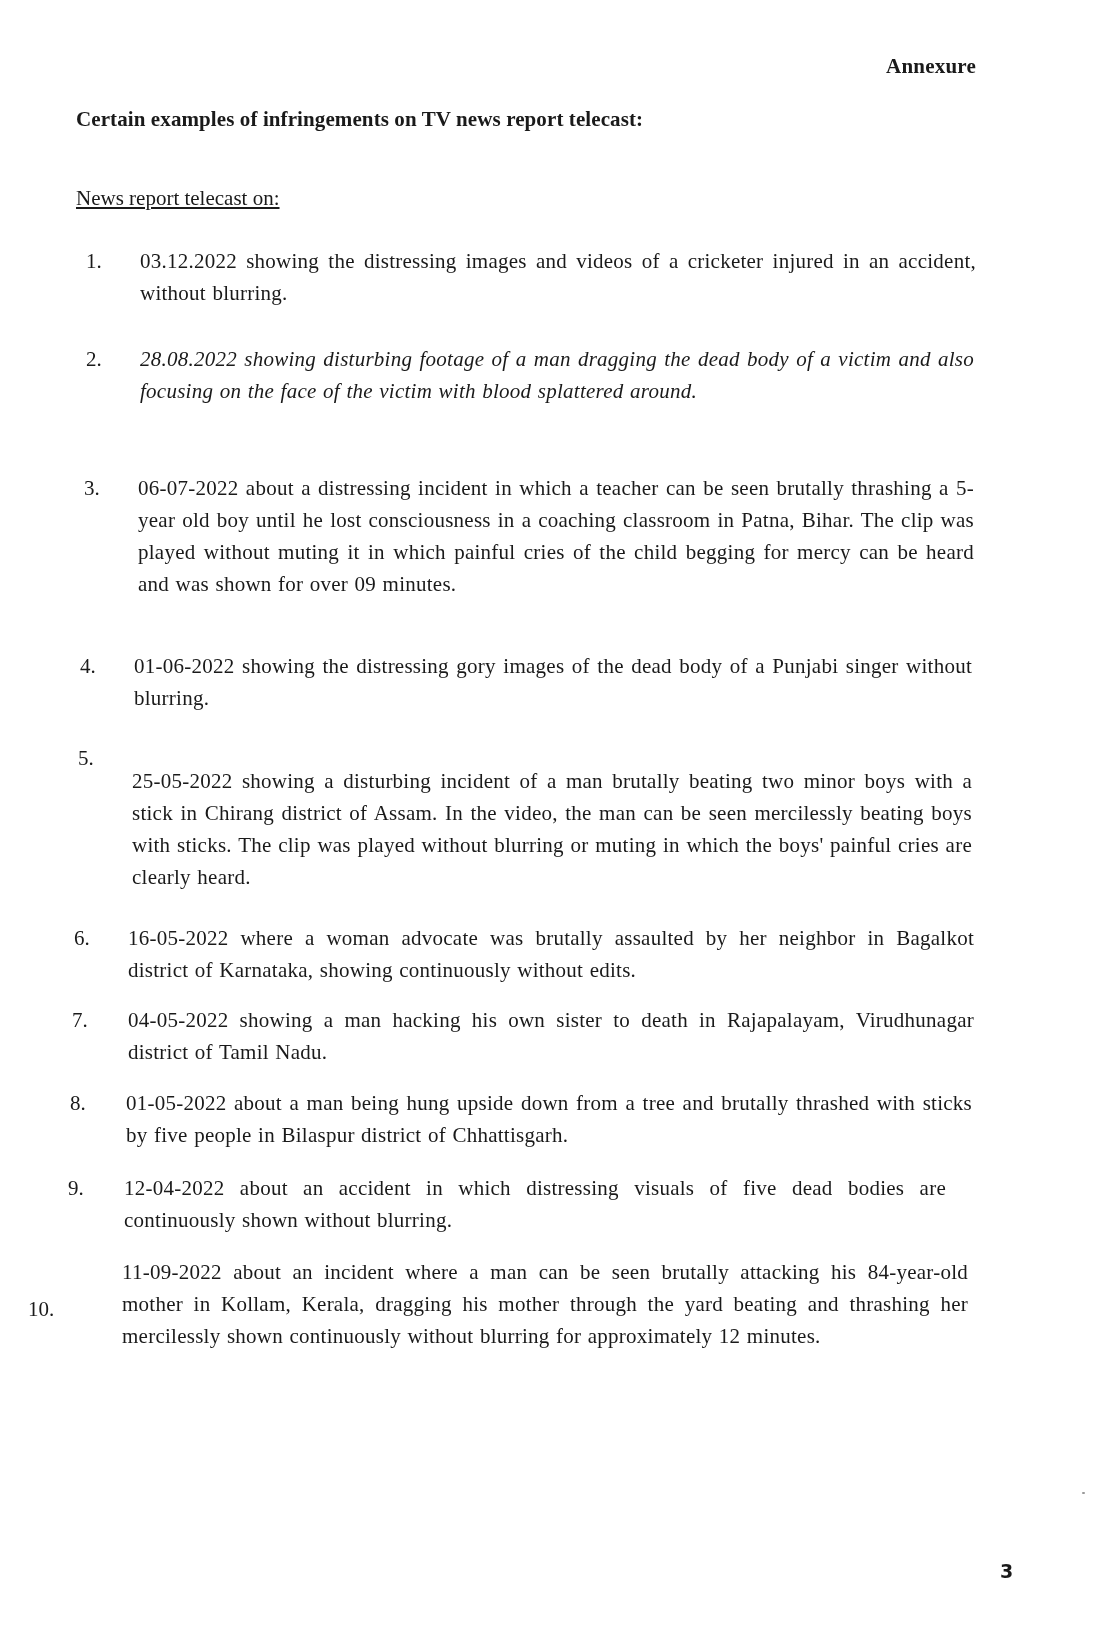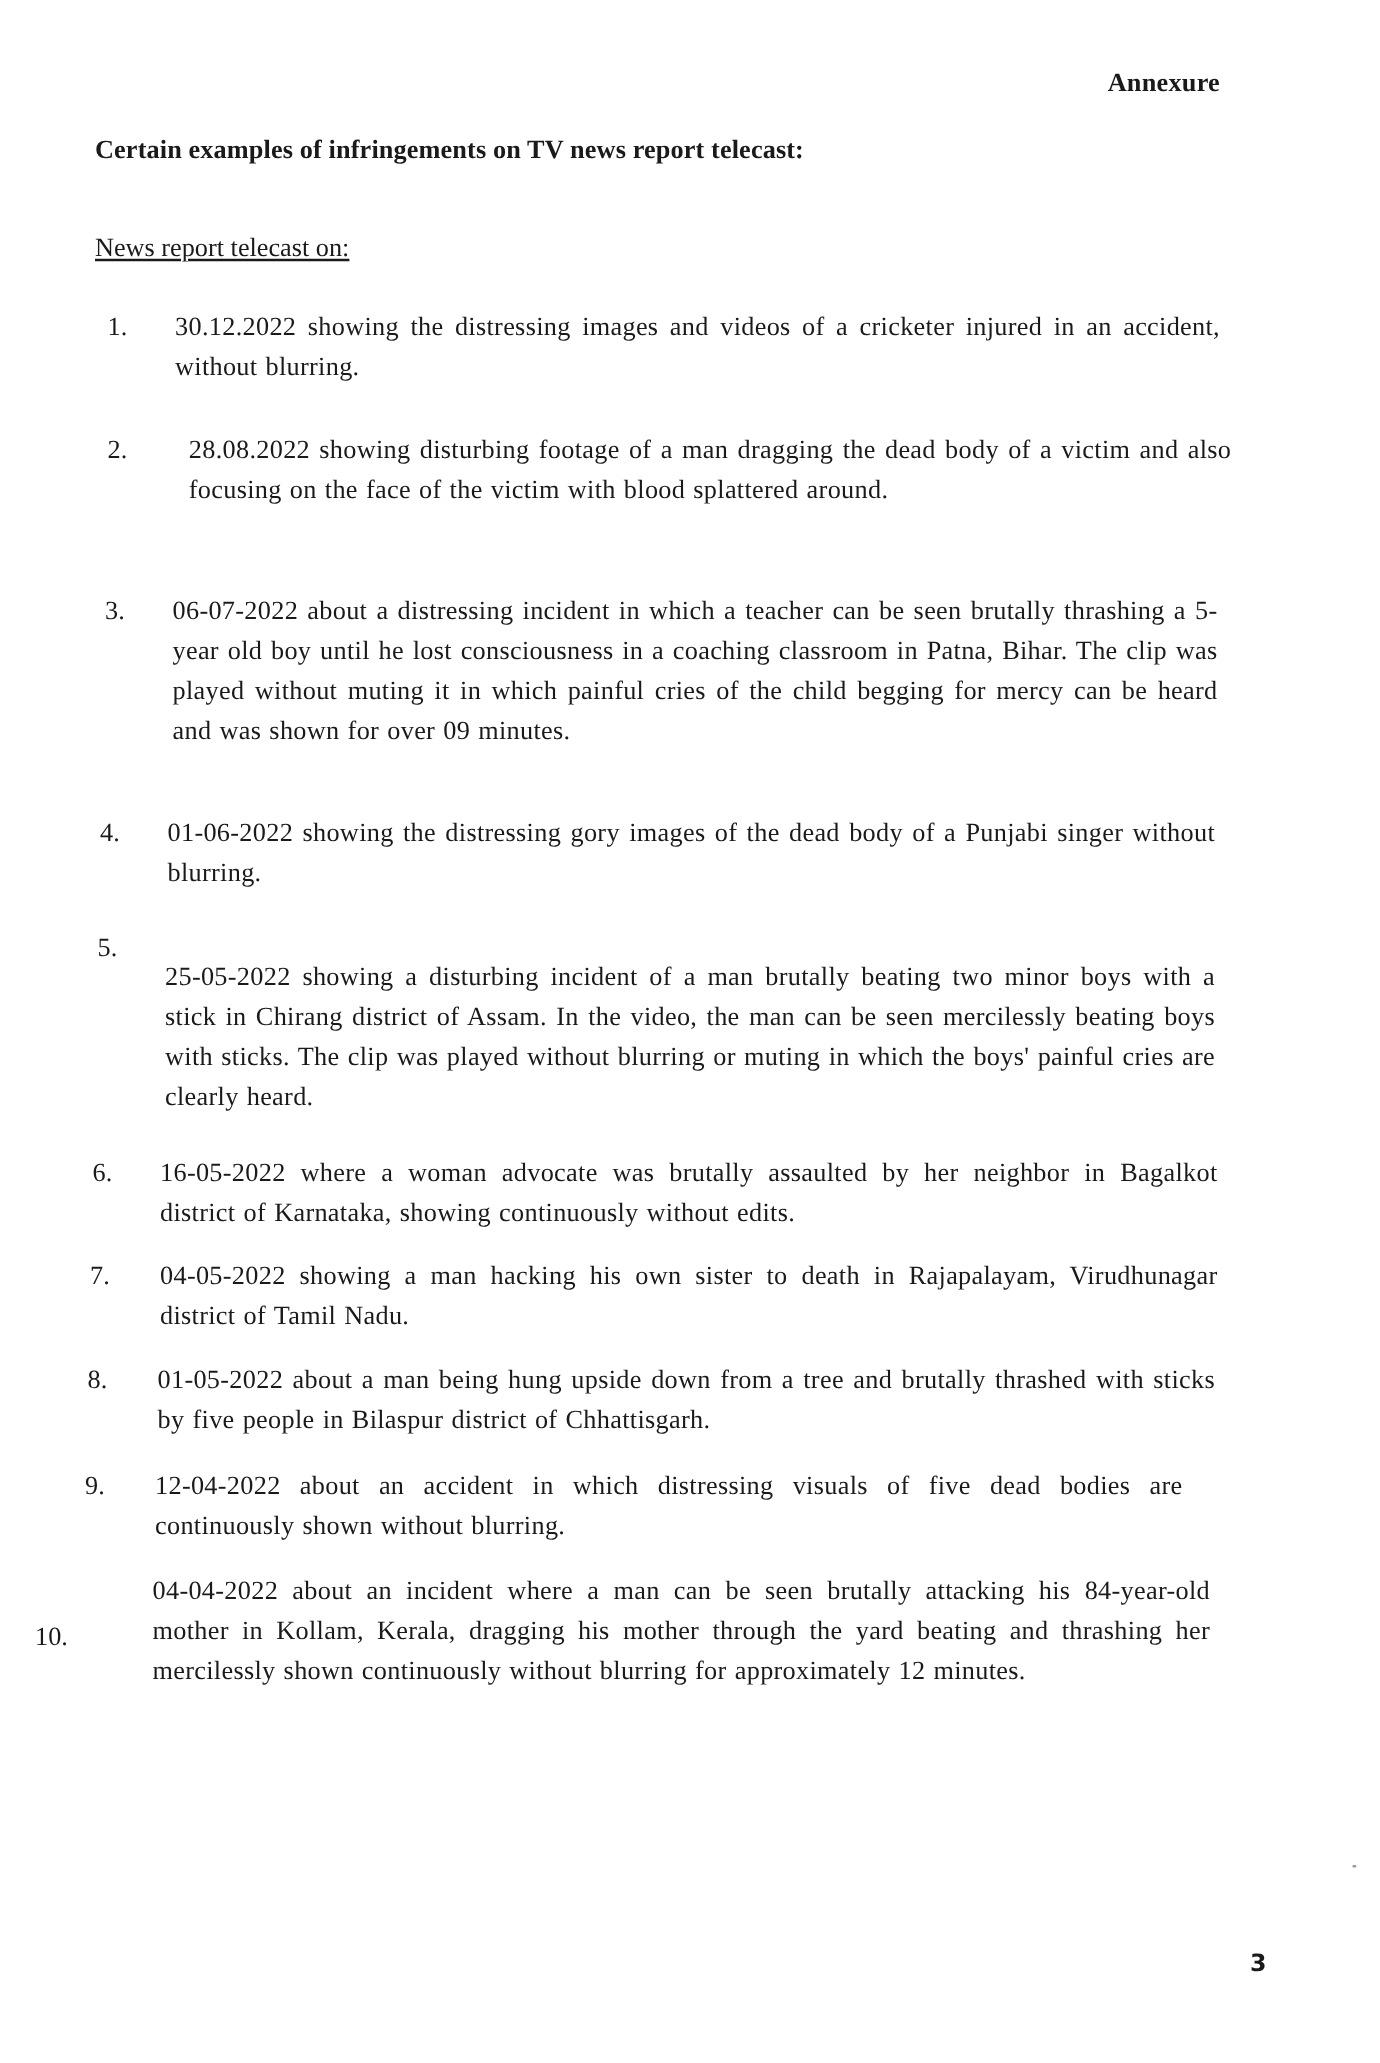--- a/index.html
+++ b/index.html
@@ -86,26 +86,26 @@
 <div class="annexure">Annexure</div>
 
 <div class="heading">Certain examples of infringements on TV news report telecast:</div>
 
 <div class="intro">News report telecast on:</div>
 
 <div class="list">
 
   <div class="item" style="top:245px;">
     <span class="item-num" style="left:86px;">1.</span>
-    <div class="item-text" style="left:140px; width:836px;">30.12.2022 showing the distressing images and videos of a cricketer injured in an accident, without blurring.</div>
+    <div class="item-text" style="left:140px; width:836px;">03.12.2022 showing the distressing images and videos of a cricketer injured in an accident, without blurring.</div>
   </div>
 
   <div class="item" style="top:343px;">
     <span class="item-num" style="left:86px;">2.</span>
-    <div class="item-text" style="left:151px; width:834px;">28.08.2022 showing disturbing footage of a man dragging the dead body of a victim and also focusing on the face of the victim with blood splattered around.</div>
+    <div class="item-text" style="left:140px; width:834px;font-style:italic;">28.08.2022 showing disturbing footage of a man dragging the dead body of a victim and also focusing on the face of the victim with blood splattered around.</div>
   </div>
 
   <div class="item" style="top:472px;">
     <span class="item-num" style="left:84px;">3.</span>
     <div class="item-text" style="left:138px; width:836px;">06-07-2022 about a distressing incident in which a teacher can be seen brutally thrashing a 5-year old boy until he lost consciousness in a coaching classroom in Patna, Bihar. The clip was played without muting it in which painful cries of the child begging for mercy can be heard and was shown for over 09 minutes.</div>
   </div>
 
   <div class="item" style="top:650px;">
     <span class="item-num" style="left:80px;">4.</span>
     <div class="item-text" style="left:134px; width:838px;">01-06-2022 showing the distressing gory images of the dead body of a Punjabi singer without blurring.</div>
@@ -131,20 +131,20 @@
     <div class="item-text" style="left:126px; width:846px;">01-05-2022 about a man being hung upside down from a tree and brutally thrashed with sticks by five people in Bilaspur district of Chhattisgarh.</div>
   </div>
 
   <div class="item" style="top:1172px;">
     <span class="item-num" style="left:68px;">9.</span>
     <div class="item-text" style="left:124px; width:822px;">12-04-2022 about an accident in which distressing visuals of five dead bodies are continuously shown without blurring.</div>
   </div>
 
   <div class="item" style="top:1256px;">
     <span class="item-num" style="left:28px;margin-top:37px;">10.</span>
-    <div class="item-text" style="left:122px; width:846px;">04-04-2022 about an incident where a man can be seen brutally attacking his 84-year-old mother in Kollam, Kerala, dragging his mother through the yard beating and thrashing her mercilessly shown continuously without blurring for approximately 12 minutes.</div>
+    <div class="item-text" style="left:122px; width:846px;">11-09-2022 about an incident where a man can be seen brutally attacking his 84-year-old mother in Kollam, Kerala, dragging his mother through the yard beating and thrashing her mercilessly shown continuously without blurring for approximately 12 minutes.</div>
   </div>
 
 </div>
 
 <div class="speck"></div>
 
 <div class="page-number">3</div>
 
 </body></html>

